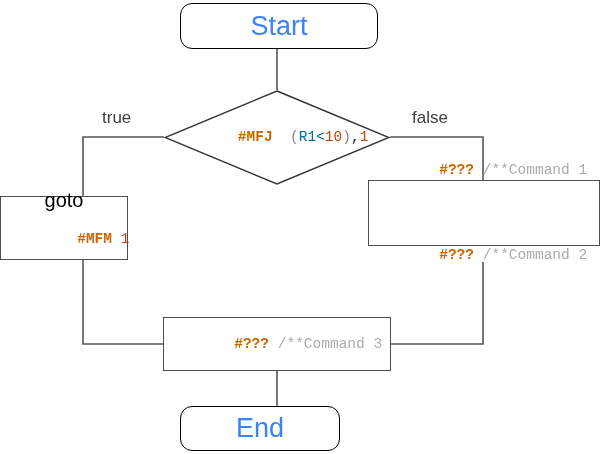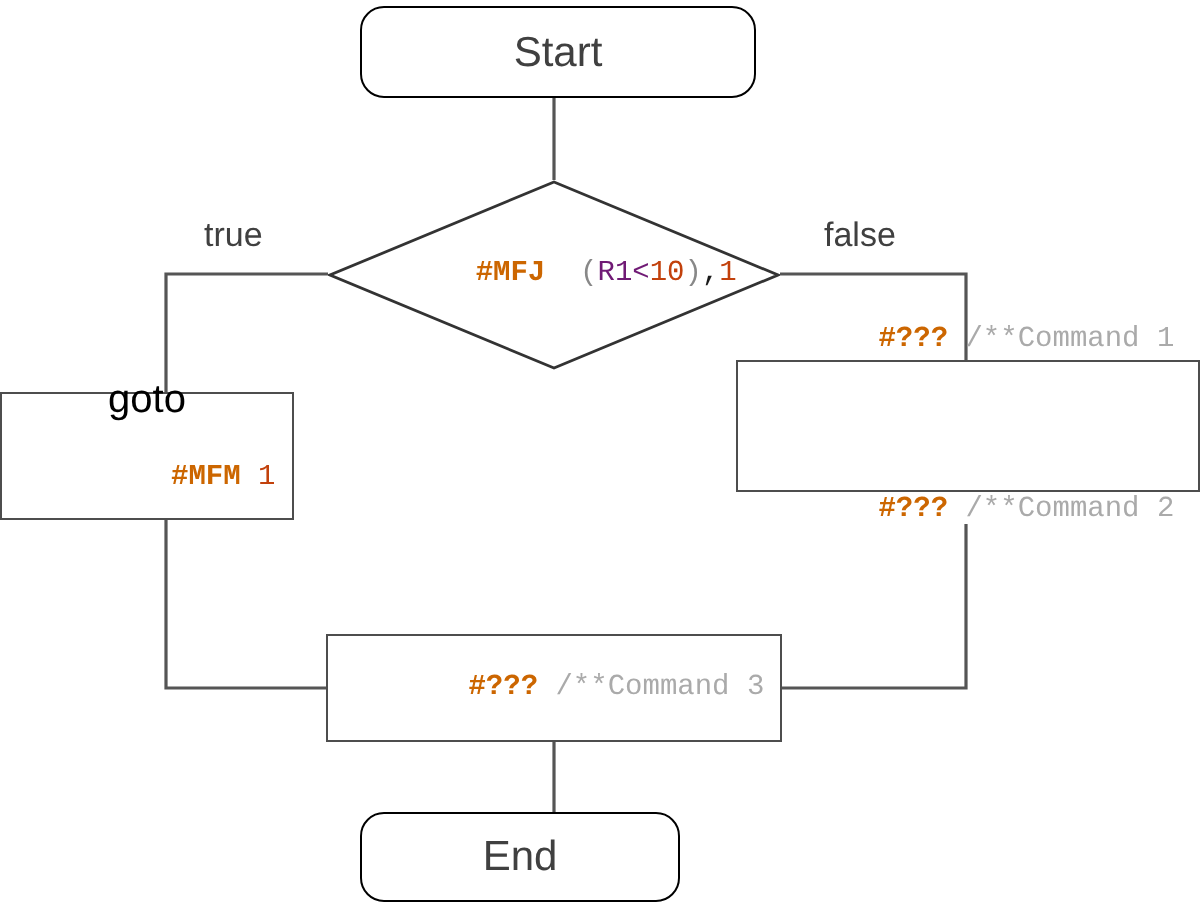--- a/index.html
+++ b/index.html
@@ -33,22 +33,22 @@
     flex-direction: column;
     justify-content: center;
   }
   .terminator {
     border: 1.6px solid #000000;
     border-radius: 12px;
     align-items: center;
     text-align: center;
   }
   .terminator .label {
-    font-size: 21px;
-    color: #404040;
+    font-size: 27px;
+    color: #3b82f6;
     line-height: 1;
   }
   .proc {
     padding: 0;
   }
   .codeline {
     font-family: "Liberation Mono", "DejaVu Sans Mono", monospace;
     font-size: 14.5px;
     line-height: 19px;
     white-space: pre;
@@ -61,21 +61,21 @@
     font-weight: bold;
     margin-top: 40px;
   }
   .comment {
     color: #aaaaaa;
   }
   .num {
     color: #c2410c;
   }
   .reg {
-    color: #701a75;
+    color: #0369a1;
   }
   .punct {
     color: #888888;
   }
   .plain {
     color: #1a1a1a;
   }
   .goto-word {
     font-family: "Liberation Sans", sans-serif;
     font-size: 20px;
@@ -144,21 +144,21 @@
     </svg>
     <div class="diamond-text codeline">
       <span class="op">#MFJ</span><span class="plain">  </span><span class="punct">(</span><span class="reg">R1&lt;</span><span class="num">10</span><span class="punct">)</span><span class="plain">,</span><span class="num">1</span>
     </div>
   </div>
 
   <div class="edge-label" style="left:102px; top:108px;">true</div>
 
   <div class="edge-label" style="left:412px; top:108px;">false</div>
 
-  <div class="node proc" style="left:0px; top:196px; width:147px; height:64px;">
+  <div class="node proc" style="left:0px; top:196px; width:128px; height:64px;">
     <div class="goto-word">goto</div>
     <div class="codeline goto-code">
       <span class="op">#MFM</span><span class="plain"> </span><span class="num">1</span>
     </div>
   </div>
 
   <div class="node proc cmdbox" style="left:368px; top:180px; width:232px; height:66px;gap:28px;">
     <div class="codeline">
       <span class="op">#???</span><span class="plain"> </span><span class="comment">/**Command 1</span>
     </div>

